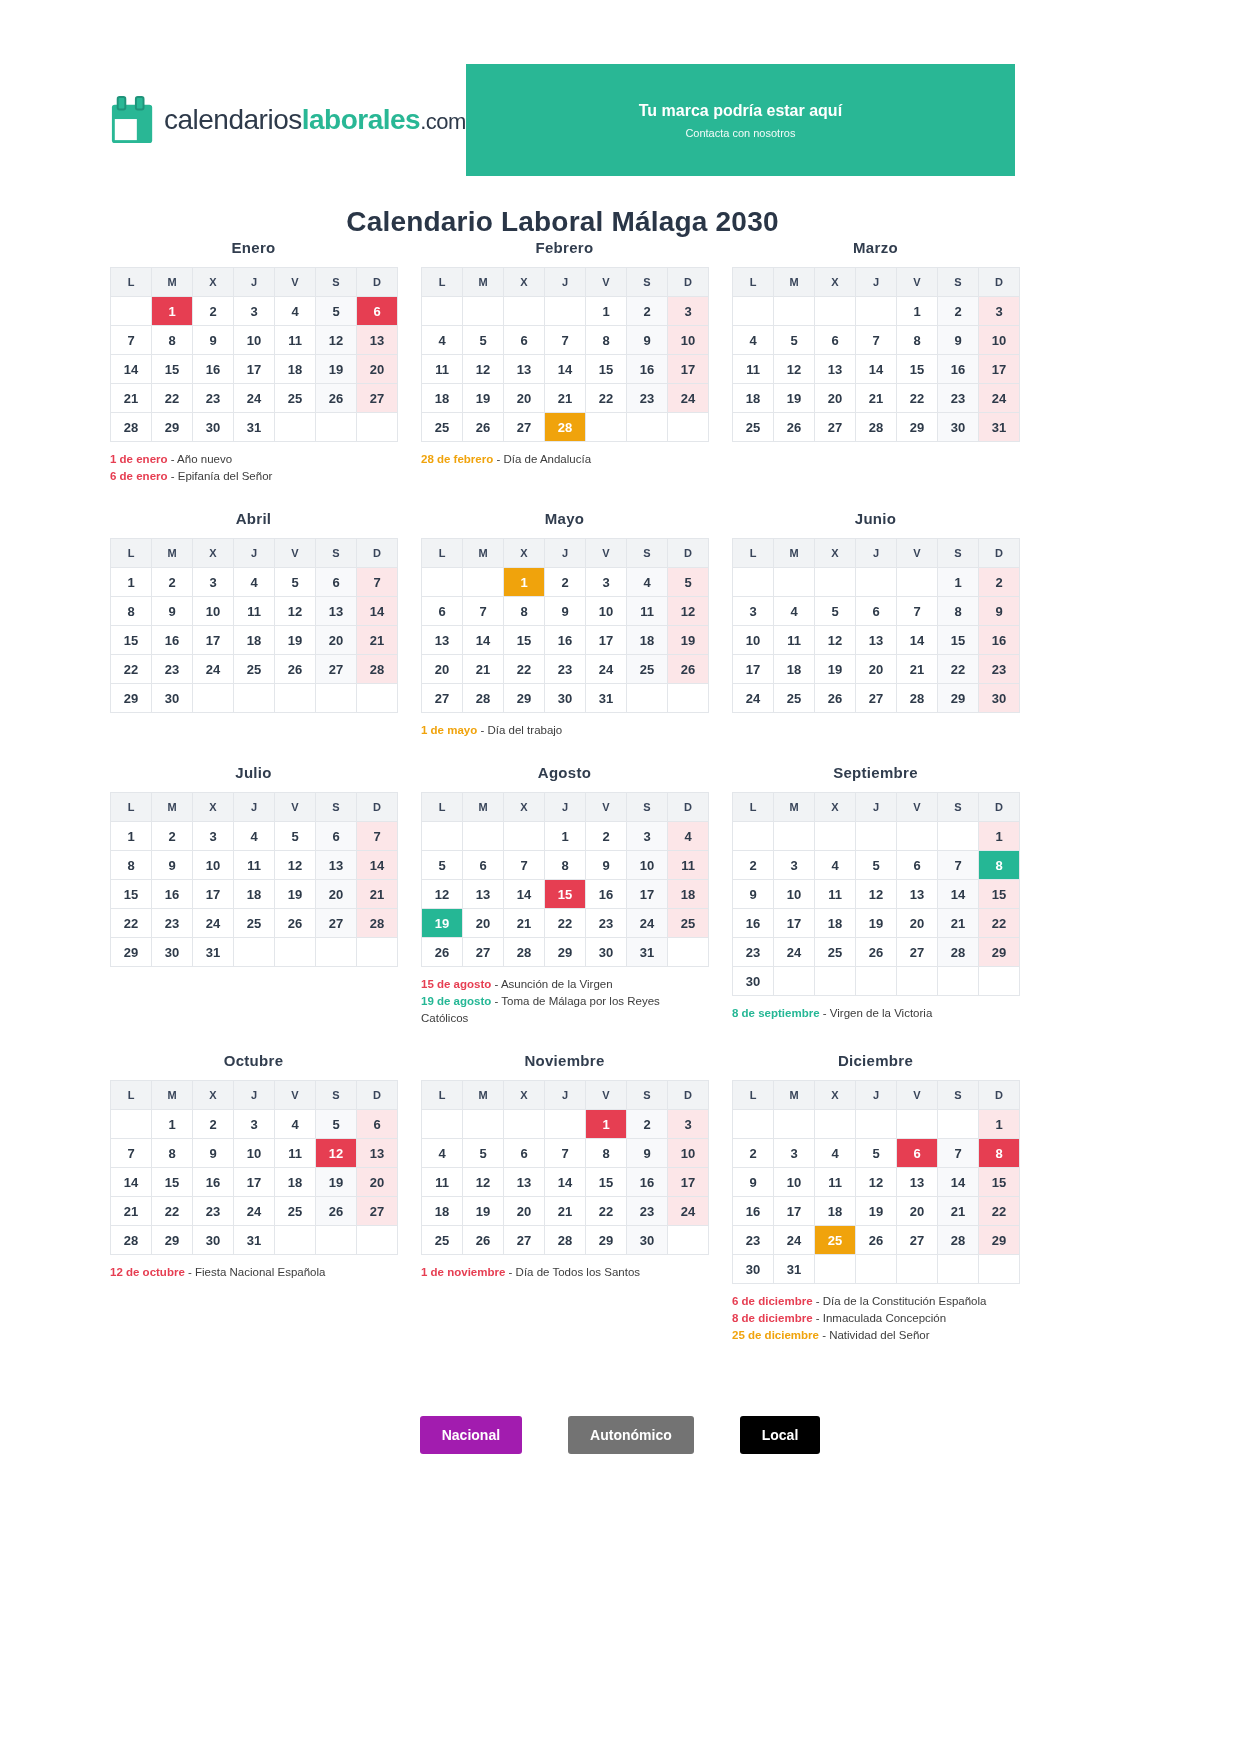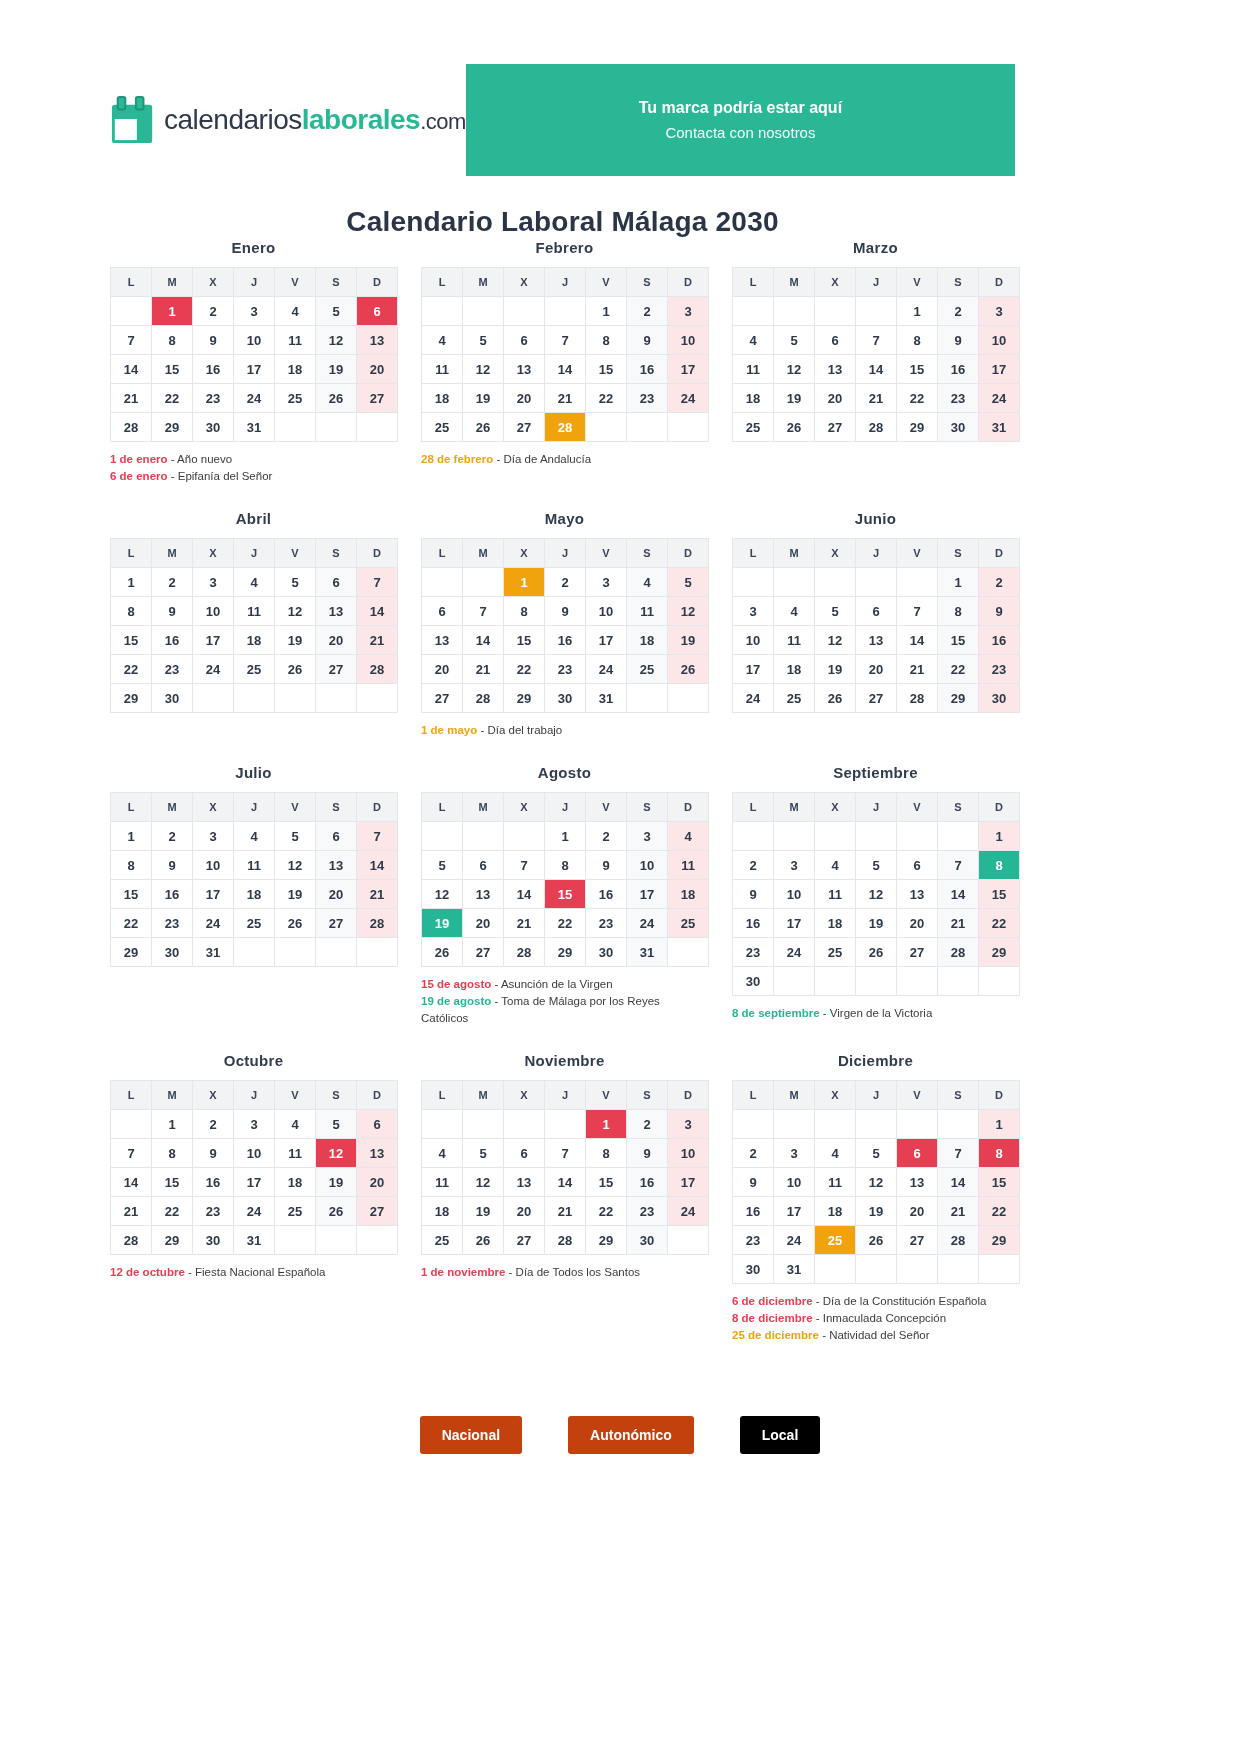--- a/index.html
+++ b/index.html
@@ -6,21 +6,21 @@
   body{width:1240px;height:1754px;overflow:hidden;font-family:"Liberation Sans",sans-serif;color:#2e3a49;position:relative;}
   .container{width:905px;margin-left:110px;}
   
   .header{display:flex;justify-content:space-between;align-items:center;padding-top:64px;}
   .logo{display:flex;align-items:center;gap:8px;cursor:pointer;}
   .logo-text{font-size:28px;letter-spacing:-0.5px;color:#2e3a4a;white-space:nowrap;}
   .logo-text .accent{font-weight:bold;}
   .logo-text .dotcom{font-size:22px;}
   .banner{width:556px;height:112px;display:flex;flex-direction:column;justify-content:center;align-items:center;gap:7px;cursor:pointer;}
   .banner-line1{color:#fff;font-weight:bold;font-size:16px;}
-  .banner-line2{color:rgba(255,255,255,0.95);font-size:15px;}
+  .banner-line2{color:rgba(255,255,255,0.95);font-size:11px;}
   
   .page-title{text-align:center;font-size:28px;font-weight:bold;color:#2a3647;margin-top:30px;letter-spacing:0.2px;}
   
   .months-grid{display:grid;grid-template-columns:repeat(3,287px);column-gap:16px;row-gap:44px;align-items:start;gap:24px;}
   .month-title{text-align:center;font-size:15px;font-weight:bold;color:#313d4e;line-height:19px;margin-bottom:10px;letter-spacing:0.3px;}
   table.cal{border-collapse:collapse;table-layout:fixed;width:287px;}
   table.cal th,table.cal td{border:1px solid #e3e6ea;width:41px;height:29px;text-align:center;padding:0;box-sizing:border-box;}
   table.cal th{background:#f1f3f5;font-size:11px;font-weight:bold;color:#39455a;}
   table.cal td{background:#fff;font-size:13px;font-weight:bold;color:#2e3a49;}
   table.cal td.col-s{background:#f8f9fb;}
@@ -855,16 +855,16 @@
         <div class="notes">
           <div class="note"><span class="nd" style="color: rgb(230, 62, 82);">6 de diciembre</span><span class="nb"> - Día de la Constitución Española</span></div>
           <div class="note"><span class="nd" style="color: rgb(230, 62, 82);">8 de diciembre</span><span class="nb"> - Inmaculada Concepción</span></div>
           <div class="note"><span class="nd" style="color: rgb(240, 163, 12);">25 de diciembre</span><span class="nb"> - Natividad del Señor</span></div>
         </div>
       </div>
     </div>
 </div>
 
 <div class="legend" id="legend">
-    <div class="legend-btn" style="background: #c2410c;">Nacional</div>
-    <div class="legend-btn" style="background: #c2410c;">Autonómico</div>
+    <div class="legend-btn" style="background: #a21caf;">Nacional</div>
+    <div class="legend-btn" style="background: #737373;">Autonómico</div>
     <div class="legend-btn" style="background: #000000;">Local</div>
   </div>
 
 </body></html>

